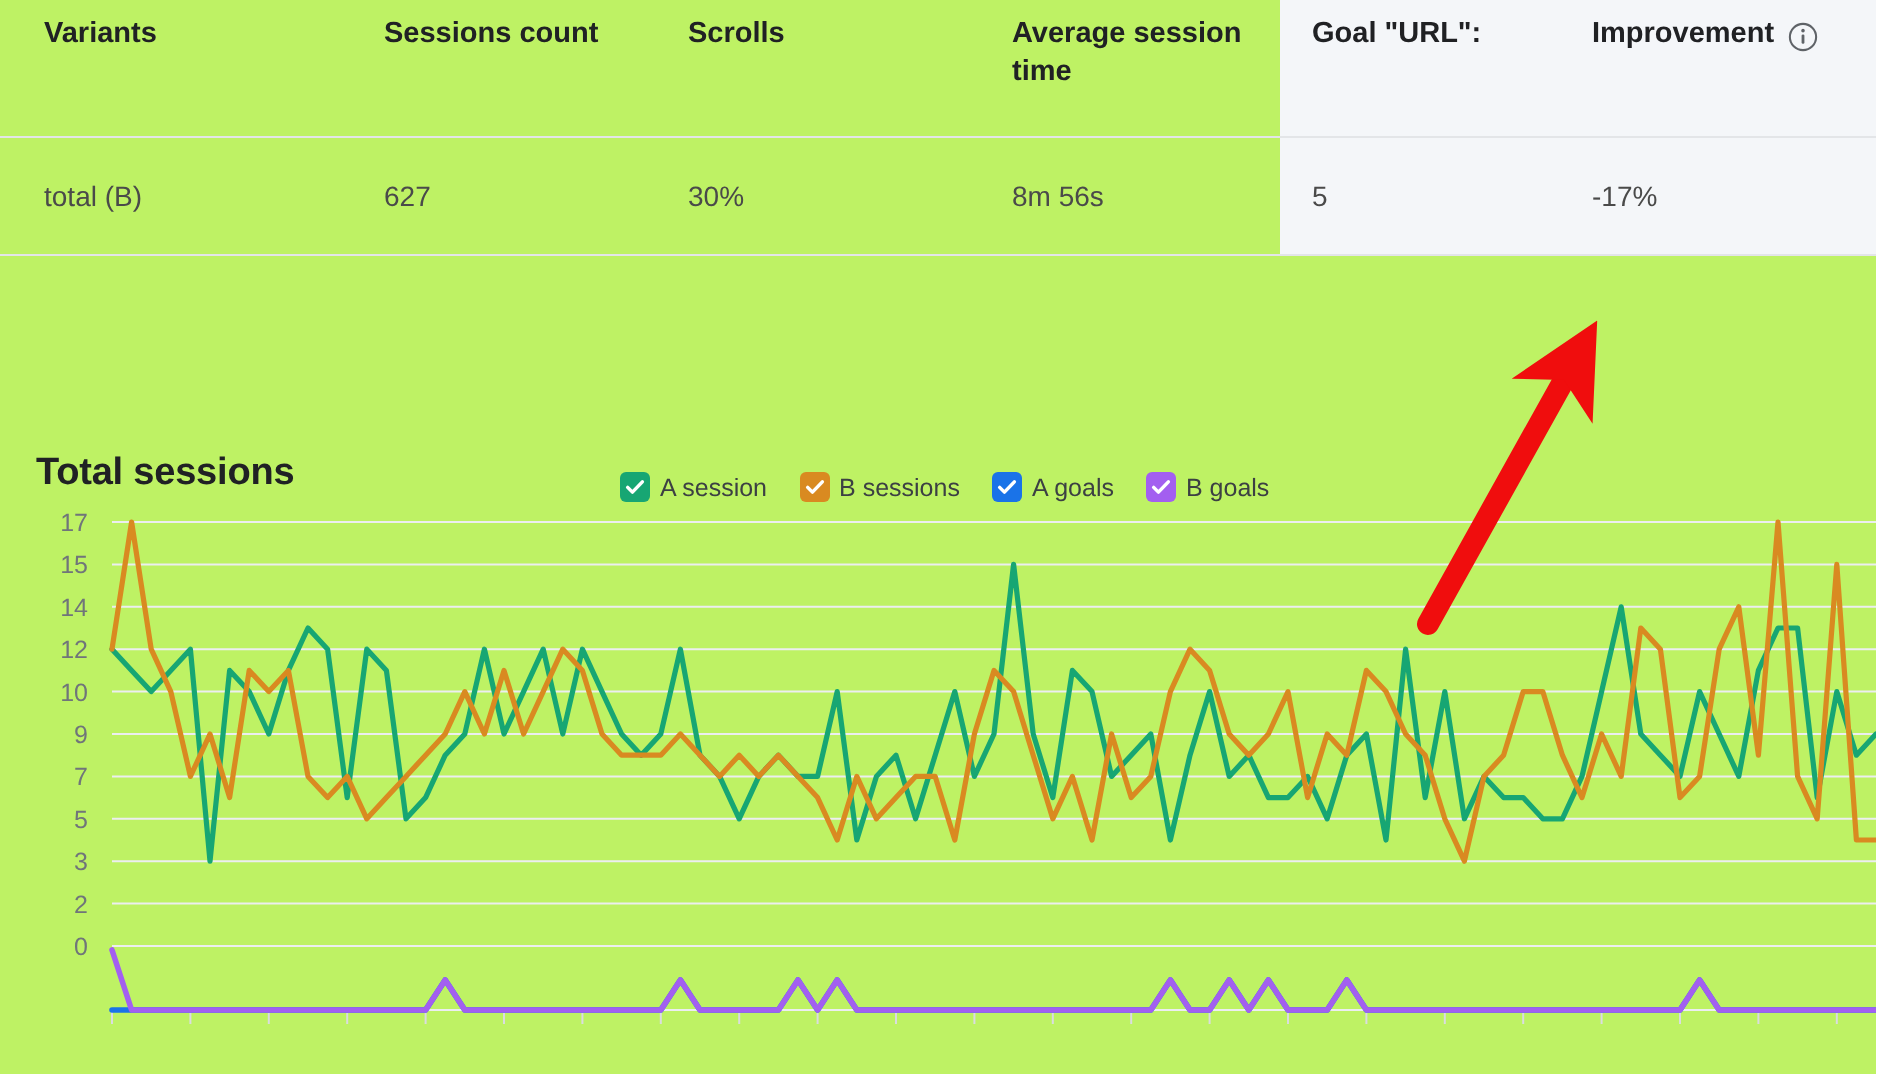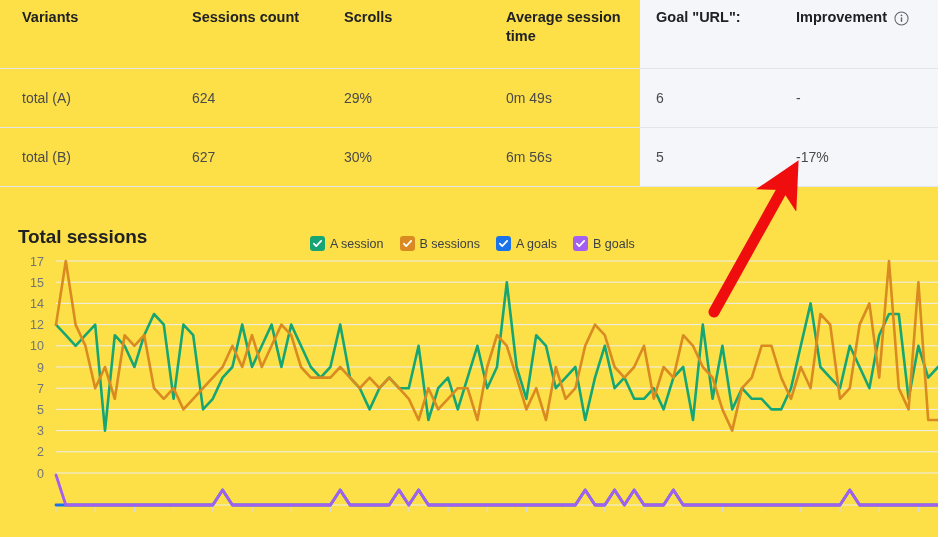--- a/index.html
+++ b/index.html
@@ -12,21 +12,21 @@
     height: 537px;
     overflow: hidden;
     font-family: "Liberation Sans", sans-serif;
     color: #3c4043;
     position: relative;
   }
   #root {
     position: absolute;
     left: 0; top: 0;
     width: 948px; height: 537px;
-    background: #fde047;
+    background: #bef264;
   }
 
   
   .results-table {
     position: absolute;
     left: 0; top: 0;
     width: 938px;
     border-collapse: collapse;
     table-layout: fixed;
   }
@@ -193,33 +193,25 @@
                 <circle cx="8" cy="8" r="7" fill="none" stroke="#5f6368" stroke-width="1.1"></circle>
                 <circle cx="8" cy="4.6" r="0.95" fill="#5f6368"></circle>
                 <rect x="7.25" y="6.6" width="1.5" height="5" rx="0.7" fill="#5f6368"></rect>
               </svg>
             </span>
           </span>
         </th>
       </tr>
     </thead>
     <tbody>
-      <tr>
-        <td class="col-variants">total (A)</td>
-        <td class="col-sessions">624</td>
-        <td class="col-scrolls">29%</td>
-        <td class="col-avgtime">0m 49s</td>
-        <td class="col-goal hl">6</td>
-        <td class="col-improvement hl improvement-dash">-</td>
-      </tr>
       <tr class="last-row">
         <td class="col-variants">total (B)</td>
         <td class="col-sessions">627</td>
         <td class="col-scrolls">30%</td>
-        <td class="col-avgtime">6m 56s</td>
+        <td class="col-avgtime">8m 56s</td>
         <td class="col-goal hl">5</td>
         <td class="col-improvement hl improvement-neg">-17%</td>
       </tr>
     </tbody>
   </table>
 
   <div class="chart-section">
 
     <div class="chart-title">Total sessions</div>
 

